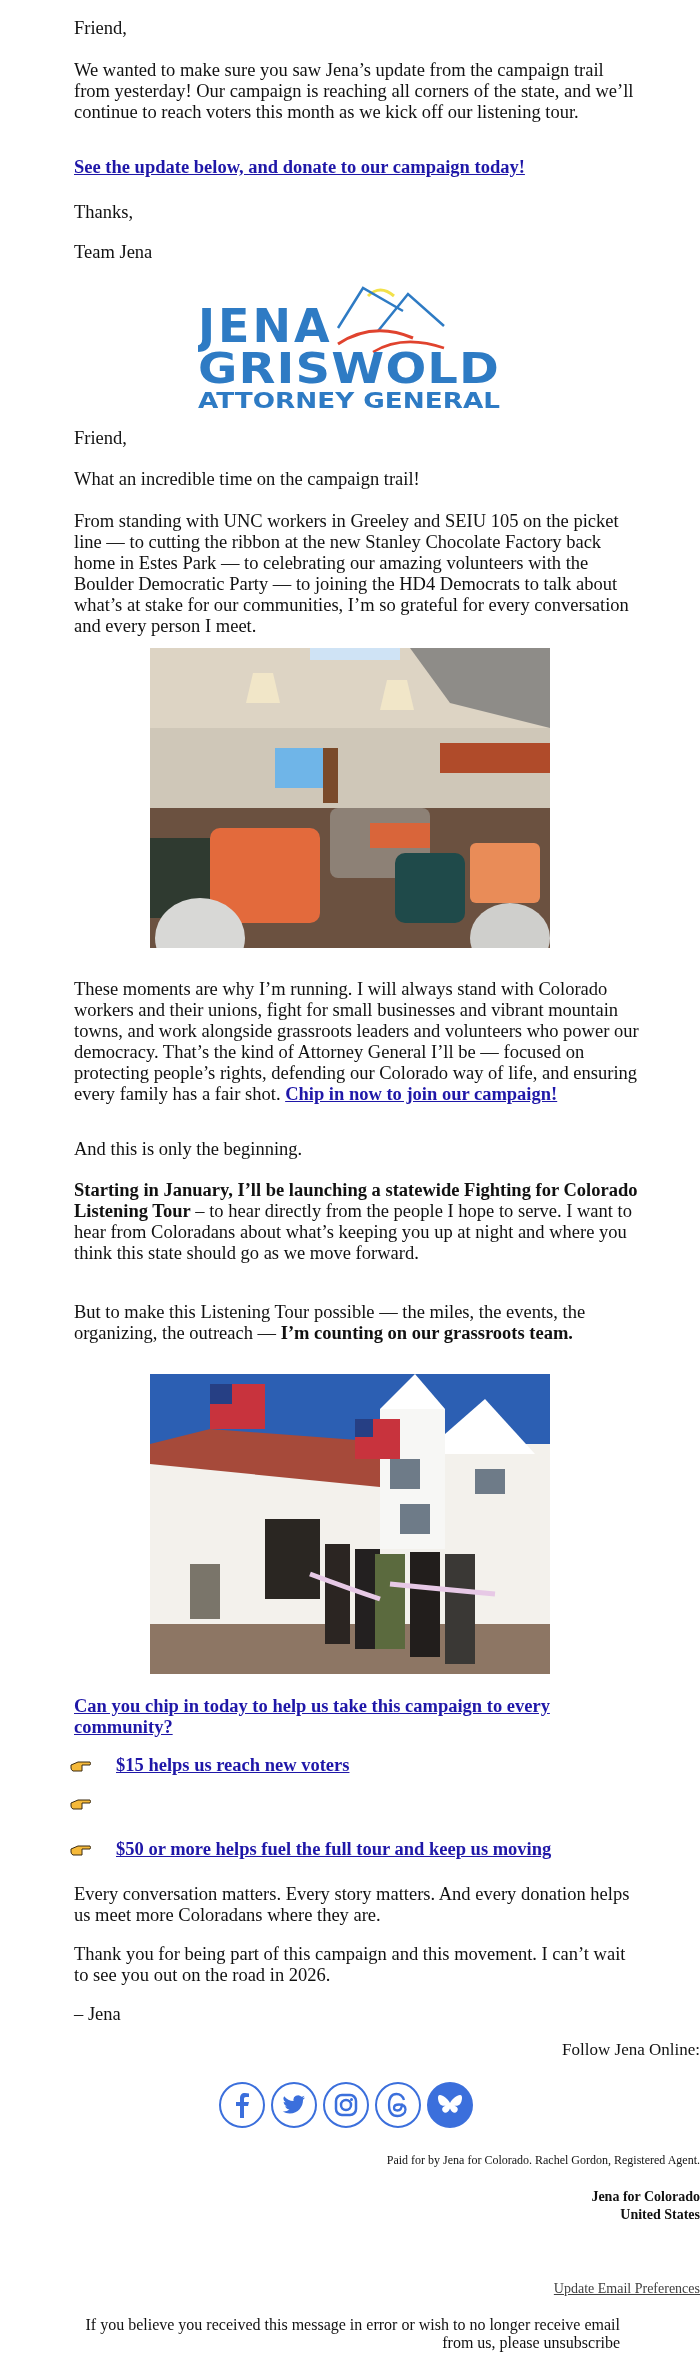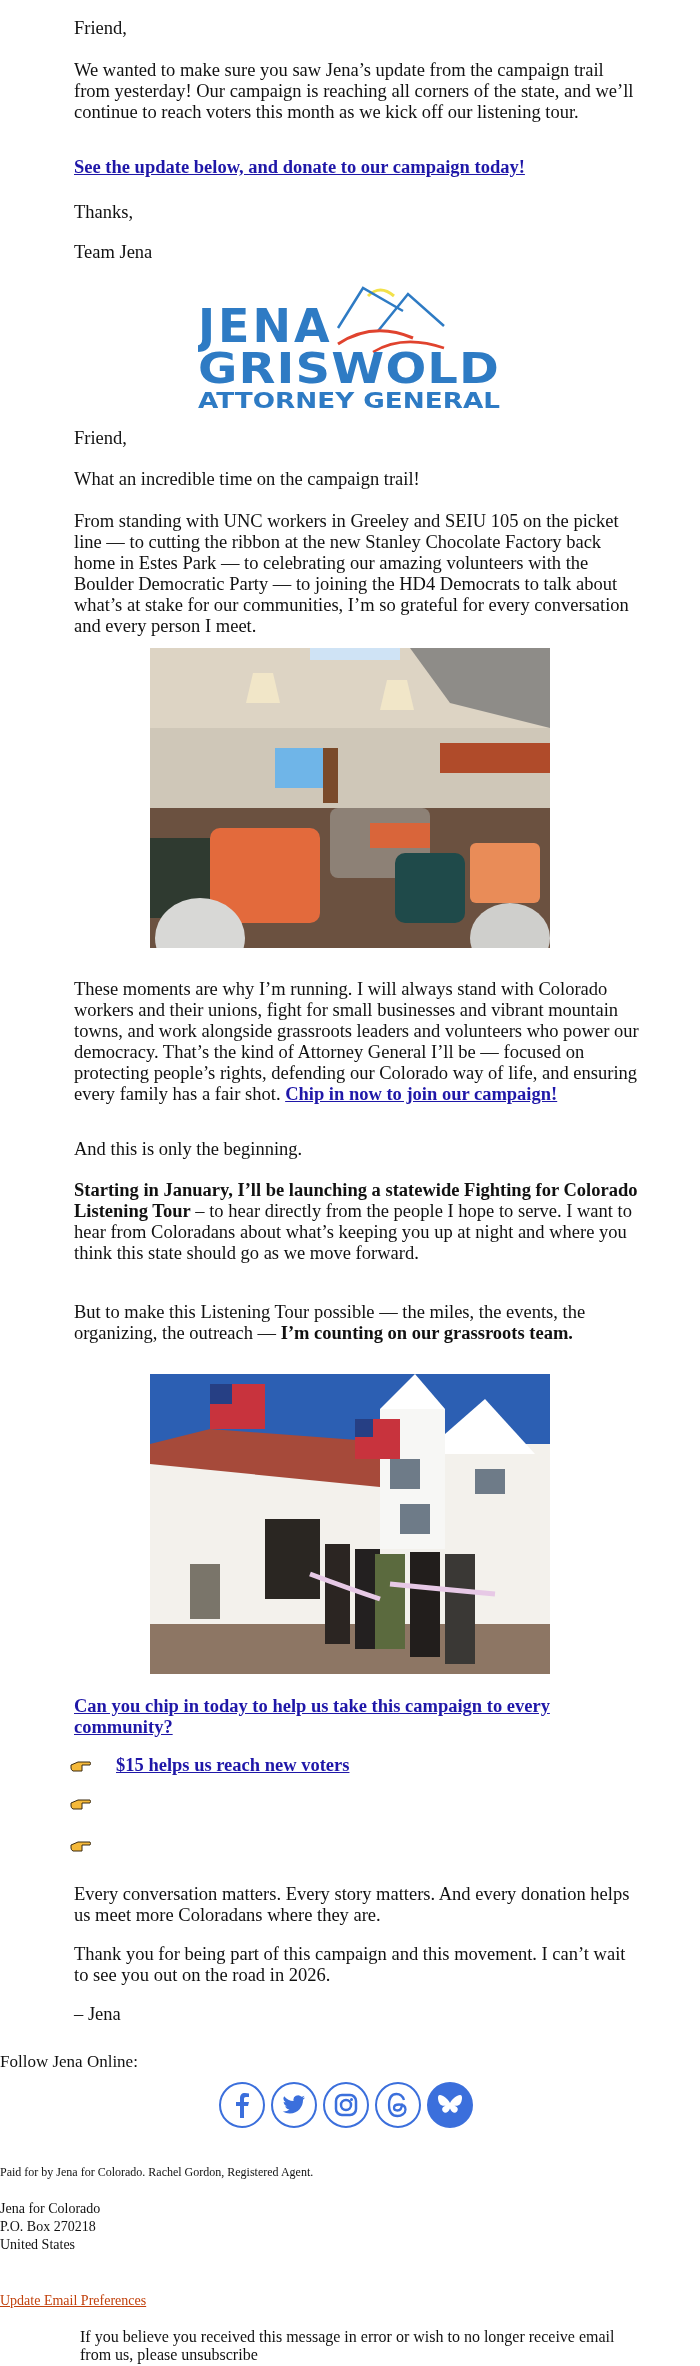--- a/index.html
+++ b/index.html
@@ -7,27 +7,27 @@
          font-family: "DejaVu Serif", "Liberation Serif", serif; color: #111; }
   p { margin: 4px; font-size: 17px; line-height: 21px; letter-spacing: -0.35px; }
   .serif-body { font-family: "Liberation Serif", serif; font-size: 18.5px; line-height: 21px; letter-spacing: 0; }
   a.link { color: #1a0dab; color: #1f17a8; font-weight: bold; text-decoration: underline; }
   .blk { position: absolute; left: 70px; width: 566px; }
   .bold { font-weight: bold; }
   .logo { position: absolute; left: 198px; top: 276px; width: 304px; height: 134px; }
   .photo { position: absolute; left: 150px; width: 400px; height: 300px; overflow: hidden; }
   .donate-item { display: flex; align-items: center; gap: 24px; }
   .hand { width: 22px; height: 14px; display: inline-block; flex: none; }
-  .footer { position: absolute; left: 0; width: 700px; text-align: left;
-            font-family: "Liberation Serif", serif; color: #111; margin-top: 12px; }
+  .footer { position: absolute; left: 0; width: 700px; text-align: right;
+            font-family: "Liberation Serif", serif; color: #111; }
   .social { position: absolute; top: 2082px; left: 219px; display: flex; gap: 6px; }
   .social .ic { width: 46px; height: 46px; border-radius: 50%; border: 2.5px solid #3b6fdc;
                 box-sizing: border-box; display: flex; align-items: center; justify-content: center; }
   .social .ic.filled { background: #3b6fdc; }
-  .footlink { color: #c2410c; text-decoration: underline; }
+  .footlink { color: #404040; text-decoration: underline; }
 </style>
 </head>
 <body>
 
 <p class="blk serif-body" style="top:14px">Friend,</p>
 <p class="blk serif-body" style="top:56px">We wanted to make sure you saw Jena’s update from the campaign trail from yesterday! Our campaign is reaching all corners of the state, and we’ll continue to reach voters this month as we kick off our listening tour.</p>
 <p class="blk serif-body" style="top:153px"><a class="link" href="#">See the update below, and donate to our campaign today!</a></p>
 <p class="blk serif-body" style="top:198px">Thanks,</p>
 <p class="blk serif-body" style="top:238px">Team Jena</p>
 
@@ -122,20 +122,21 @@
 </div>
 <div class="blk serif-body donate-item" style="top:1797px">
   <svg class="hand" viewBox="0 0 22 14">
       <path d="M1 6 L8 3 L20 3 Q21 4.5 20 6 L12 6 L12 12 L3 12 Q1 11 1 9 Z" fill="#f5b93a" stroke="#3a2a10" stroke-width="1"></path>
     </svg>
 </div>
 <div class="blk serif-body donate-item" style="top:1839px">
   <svg class="hand" viewBox="0 0 22 14">
       <path d="M1 6 L8 3 L20 3 Q21 4.5 20 6 L12 6 L12 12 L3 12 Q1 11 1 9 Z" fill="#f5b93a" stroke="#3a2a10" stroke-width="1"></path>
     </svg>
+  <a class="link" href="#">$50 or more helps fuel the full tour and keep us moving</a>
 </div>
 
 <p class="blk serif-body" style="top:1880px">Every conversation matters. Every story matters. And every donation helps us meet more Coloradans where they are.</p>
 <p class="blk serif-body" style="top:1940px">Thank you for being part of this campaign and this movement. I can’t wait to see you out on the road in 2026.</p>
 <p class="blk serif-body" style="top:2000px">– Jena</p>
 
 <div class="footer" style="top:2040px; font-size:17px;">Follow Jena Online:</div>
 
 <div class="social">
   <a class="ic" href="#">
@@ -162,23 +163,22 @@
   </a>
   <a class="ic filled" href="#">
     <svg width="26" height="22" viewBox="0 0 26 22">
         <path d="M13 9C11 5 6 1 3 1 1 1 1 3 1 4c0 2 1 6 3 7 2 1 4 1 5 .5-3 1-5 3-3 6 2 2.5 5 1.5 7-3 2 4.5 5 5.5 7 3 2-3 0-5-3-6 1 .5 3 .5 5-.5 2-1 3-5 3-7 0-1 0-3-2-3-3 0-8 4-10 8z" fill="#ffffff"></path>
       </svg>
   </a>
 </div>
 
 <div class="footer" style="top:2153px; font-size:12px;">Paid for by Jena for Colorado. Rachel Gordon, Registered Agent.</div>
 
-<div class="footer" style="top:2188px; font-size:14px; line-height:18px;">
+<div class="footer" style="top:2188px; font-size:14px; line-height:18px;font-weight:bold;">
   <div>Jena for Colorado</div>
-  <div>P.O. Box 270218</div>
   <div>United States</div>
 </div>
 
 <div class="footer" style="top:2281px; font-size:14px;">
   <a class="footlink" href="#">Update Email Preferences</a>
 </div>
 
 <div class="footer" style="top:2316px; font-size:16px; line-height:18px; left:80px; width:540px;">If you believe you received this message in error or wish to no longer receive email from us, please unsubscribe</div>
 
 </body></html>

